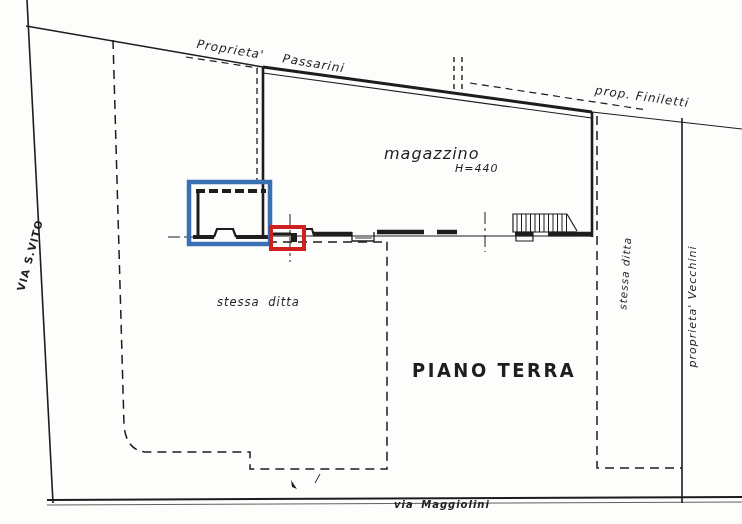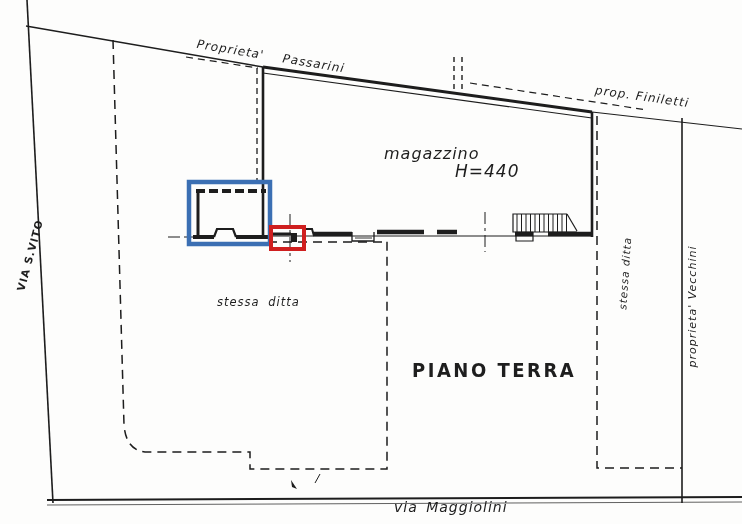--- a/index.html
+++ b/index.html
@@ -18,32 +18,32 @@
     color:#1e1e1e;
     font-style:italic;
     letter-spacing:1px;
     font-size:12px;
     line-height:1;
     user-select:none;
   }
   .lbl-passarini{left:198px;top:38px;transform:rotate(9.5deg);transform-origin:left top;word-spacing:14px;font-size:12px;}
   .lbl-finiletti{left:596px;top:84px;transform:rotate(8deg);transform-origin:left top;font-size:12px;}
   .lbl-magazzino{left:384px;top:146px;font-size:16px;}
-  .lbl-height{left:455px;top:163px;font-size:17px;}
+  .lbl-height{left:455px;top:163px;font-size:11px;}
   .lbl-stessa-left{left:217px;top:297px;font-size:11.5px;word-spacing:4px;}
   .lbl-stessa-right{left:588px;top:268px;width:74px;text-align:center;transform:rotate(-86deg);transform-origin:center center;font-size:10.5px;}
   .lbl-vecchini{left:627px;top:301px;width:130px;text-align:center;transform:rotate(-90deg);transform-origin:center center;font-size:11px;}
   .lbl-via-s-vito{left:-14px;top:250px;width:88px;text-align:center;transform:rotate(-75deg);transform-origin:center center;font-size:10.5px;font-style:normal;font-weight:bold;}
   .lbl-piano-terra{
     left:412px;top:360px;
     font-style:normal;font-weight:bold;
     font-size:18px;letter-spacing:2.5px;
     transform:scaleY(1.1);transform-origin:left top;
   }
-  .lbl-maggiolini{left:394px;top:500px;font-size:14px;word-spacing:3px;}
+  .lbl-maggiolini{left:394px;top:500px;font-size:10px;word-spacing:3px;font-weight:bold;}
 </style>
 </head>
 <body>
 
 <div id="plan-canvas">
 
   <svg id="linework" width="742" height="524" viewBox="0 0 742 524" fill="none" stroke="#1d1d1d" stroke-linecap="butt">
 
     <g>
 

